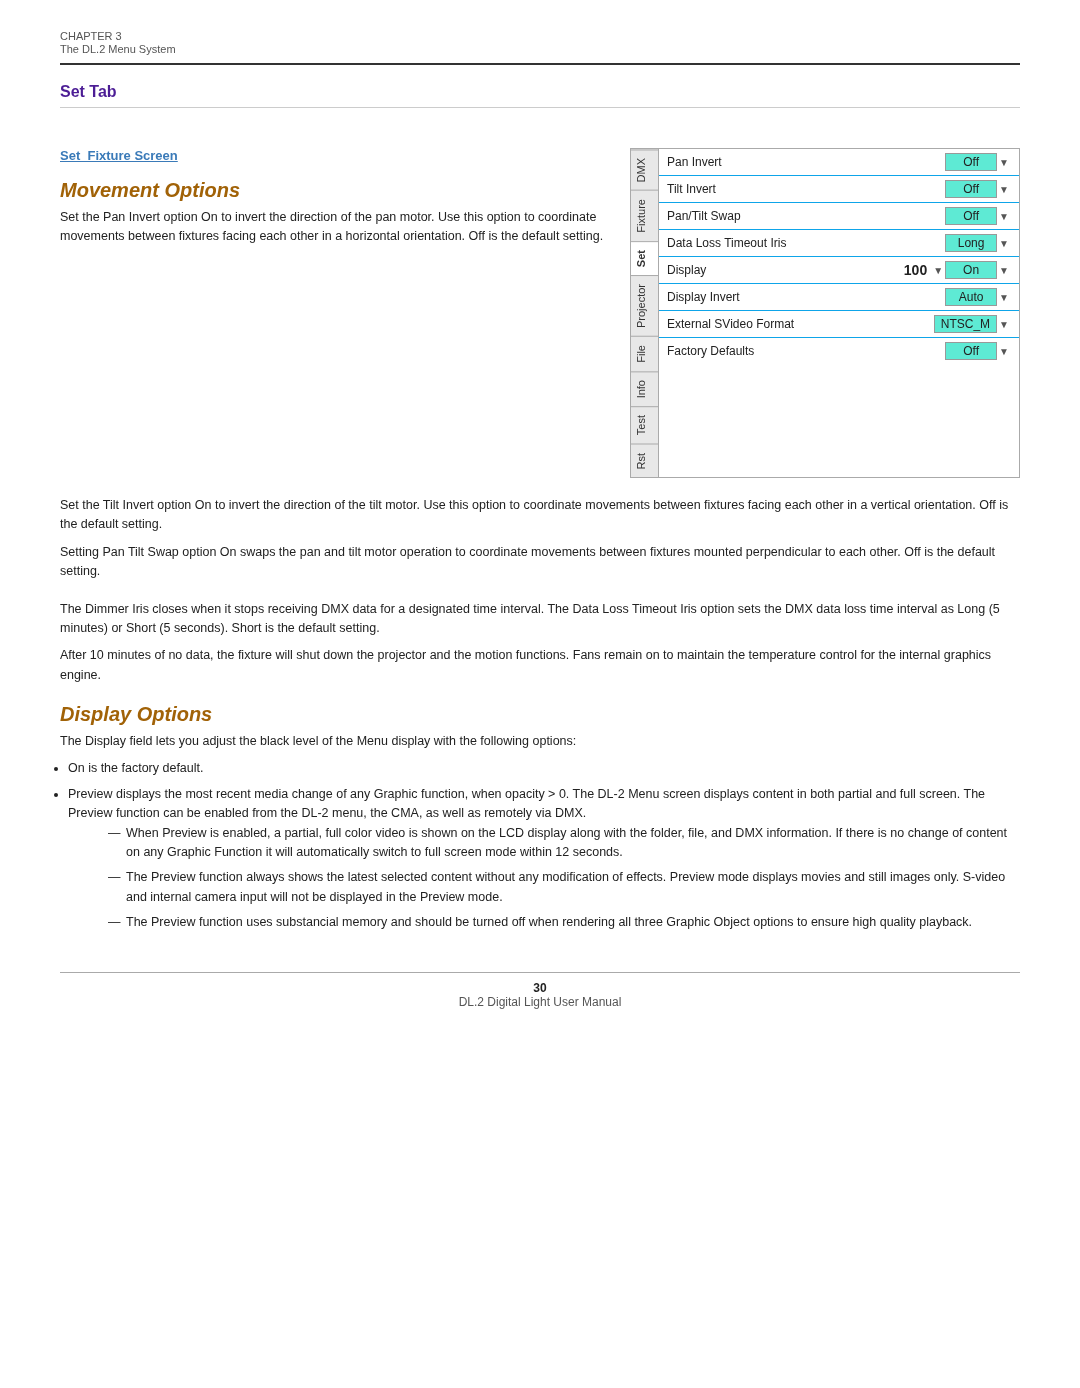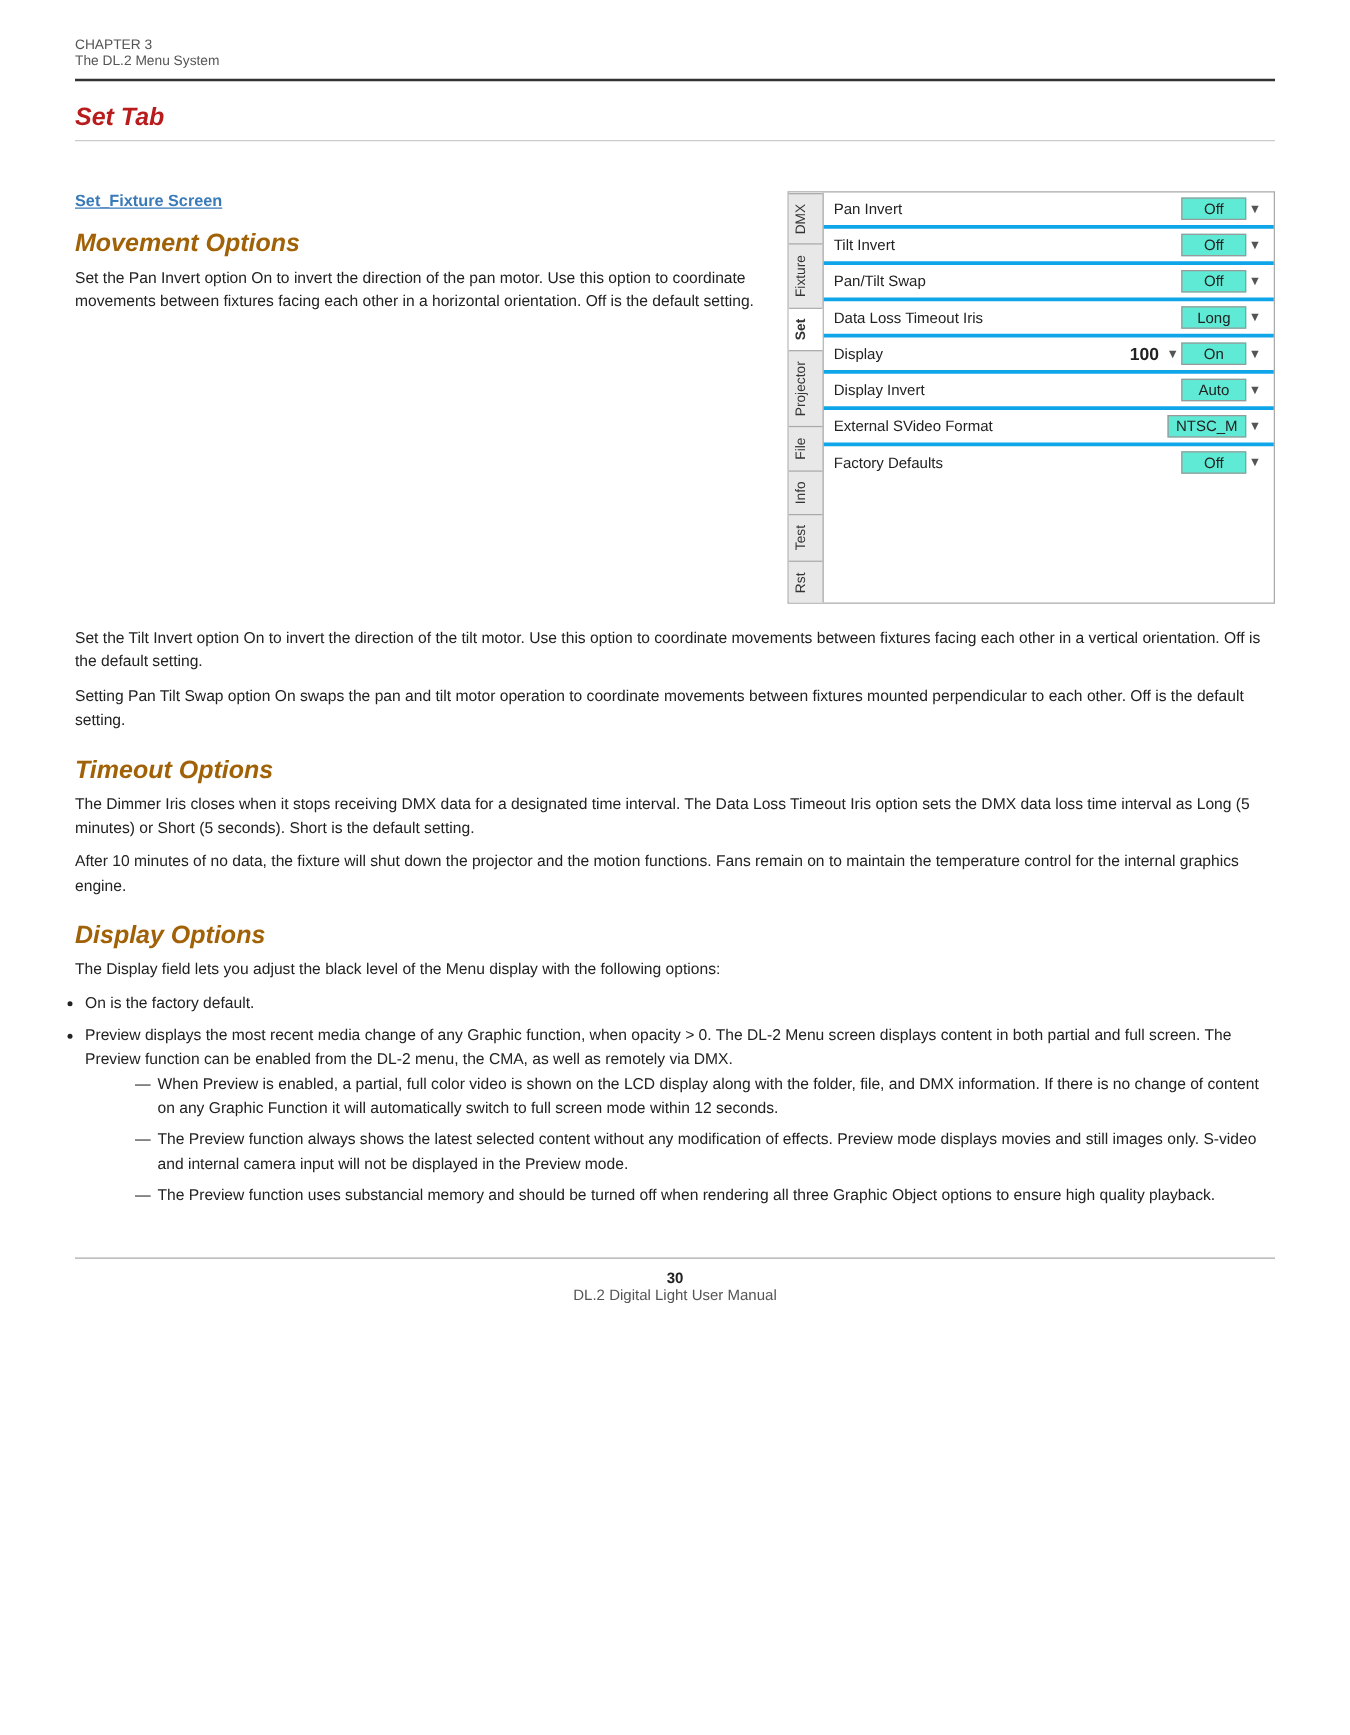--- a/index.html
+++ b/index.html
@@ -17,27 +17,26 @@
       color: #555;
       margin-bottom: 2px;
     }
     .chapter-header div { margin-bottom: 1px; }
     hr.top-rule {
       border: none;
       border-top: 2px solid #333;
       margin: 8px 0 18px 0;
     }
     h1.set-tab {
-      font-size: 20px;
-      font-weight: bold;
-      color: #b91c1c;
+      font-size: 16px;
+      font-weight: bold;
+      color: #4c1d95;
       margin-bottom: 14px;
       border-bottom: 1px solid #ccc;
       padding-bottom: 6px;
-      font-style: italic;
     }
     .two-col {
       display: flex;
       gap: 24px;
       margin-bottom: 18px;
       margin-top: 40px;
     }
     .left-col {
       flex: 1 1 0;
       min-width: 0;
@@ -94,21 +93,21 @@
     .tab-item.active {
       background: #fff;
       font-weight: bold;
     }
     .menu-content {
       flex: 1;
     }
     .menu-row {
       display: flex;
       align-items: center;
-      border-bottom: 3px solid #0ea5e9;
+      border-bottom: 1px solid #0ea5e9;
       padding: 4px 8px;
       min-height: 26px;
     }
     .menu-row:last-child { border-bottom: none; }
     .menu-label {
       flex: 1;
       font-size: 12px;
       color: #222;
     }
     .menu-value {
@@ -256,21 +255,20 @@
     </div>
   </div>
 </div>
 
 <div class="full-section">
   <p class="body-text">Set the Tilt Invert option On to invert the direction of the tilt motor. Use this option to coordinate movements between fixtures facing each other in a vertical orientation. Off is the default setting.</p>
   <p class="body-text">Setting Pan Tilt Swap option On swaps the pan and tilt motor operation to coordinate movements between fixtures mounted perpendicular to each other. Off is the default setting.</p>
 </div>
 
 <div class="full-section">
-  <h2 class="section-title">Timeout Options</h2>
   <p class="body-text">The Dimmer Iris closes when it stops receiving DMX data for a designated time interval. The Data Loss Timeout Iris option sets the DMX data loss time interval as Long (5 minutes) or Short (5 seconds). Short is the default setting.</p>
   <p class="body-text">After 10 minutes of no data, the fixture will shut down the projector and the motion functions. Fans remain on to maintain the temperature control for the internal graphics engine.</p>
 </div>
 
 <div class="full-section">
   <h2 class="section-title">Display Options</h2>
   <p class="body-text">The Display field lets you adjust the black level of the Menu display with the following options:</p>
   <ul class="bullet-list">
     <li>
       <span>On is the factory default.</span>

